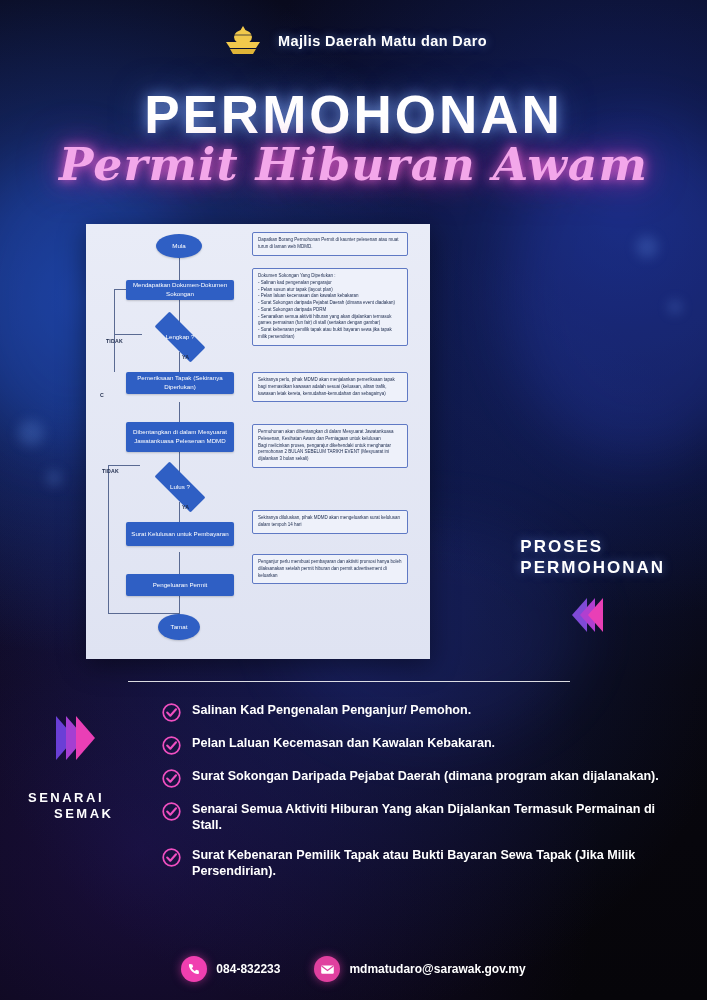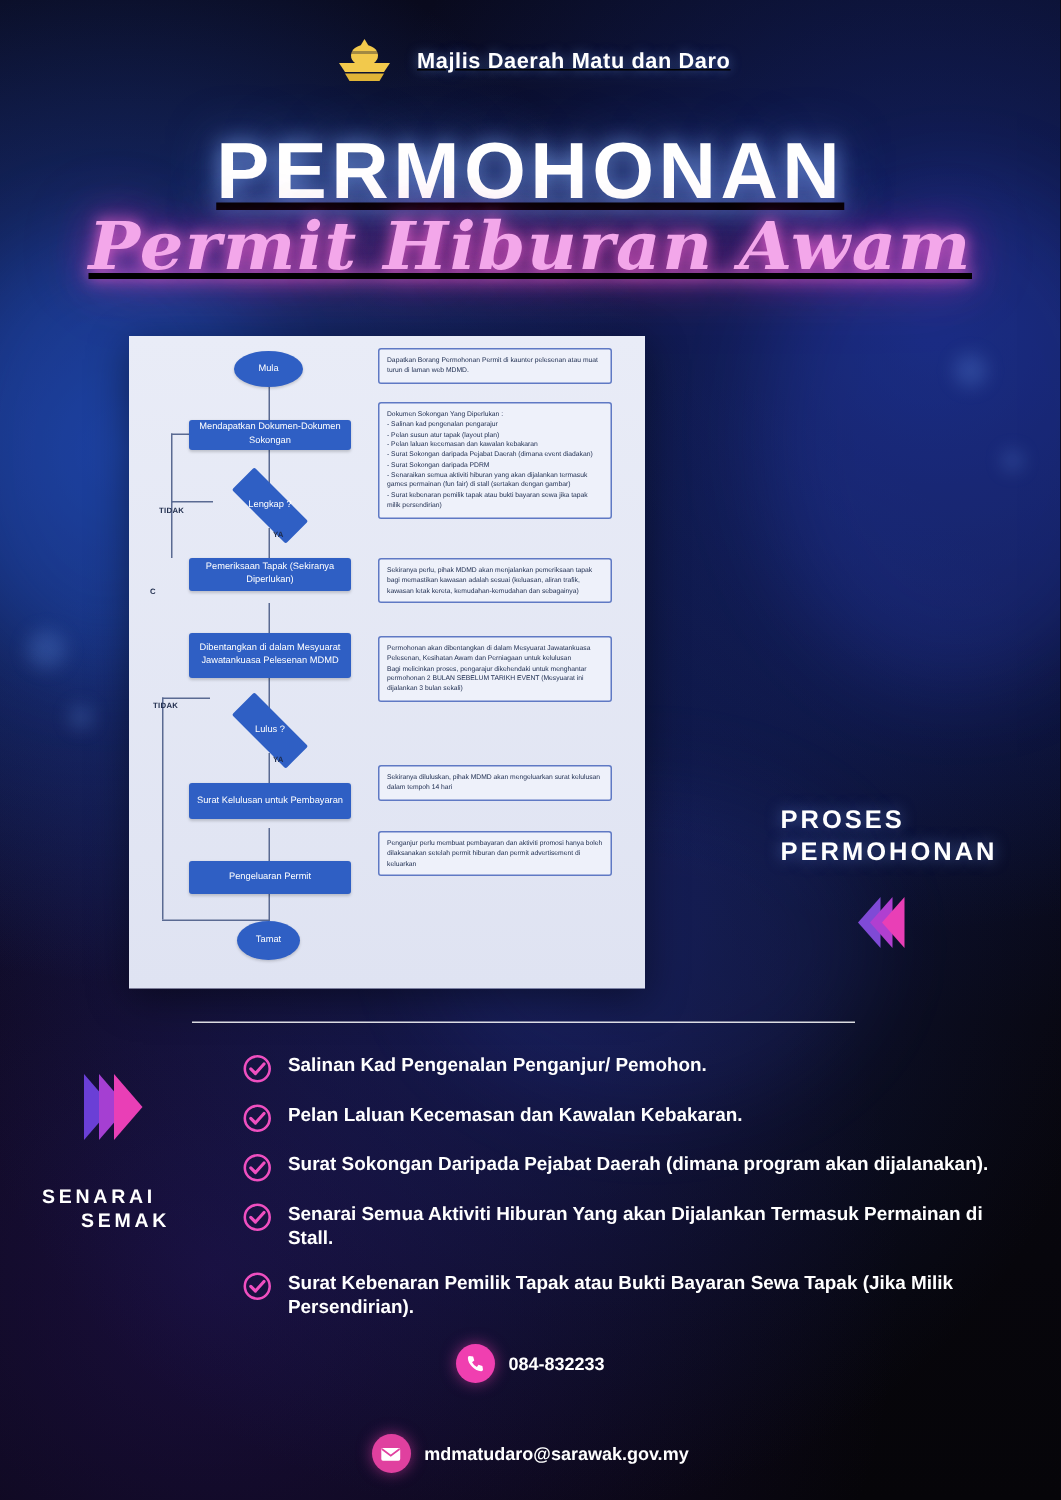--- a/index.html
+++ b/index.html
@@ -12,21 +12,20 @@
   .poster {
     position: relative;
     width: 707px; height: 1000px;
     overflow: hidden;
     background:
       radial-gradient(circle at 12% 30%, rgba(40,90,220,0.55) 0%, rgba(10,10,40,0) 38%),
       radial-gradient(circle at 88% 22%, rgba(30,60,180,0.45) 0%, rgba(10,10,40,0) 40%),
       radial-gradient(circle at 50% 62%, rgba(25,45,130,0.45) 0%, rgba(5,5,20,0) 55%),
       radial-gradient(circle at 20% 85%, rgba(60,30,150,0.35) 0%, rgba(5,5,20,0) 45%),
       linear-gradient(180deg, #090a1d 0%, #0c1030 22%, #0a0d28 48%, #08070f 68%, #060509 100%);
-    text-decoration: underline;
   }
   
   .glow {
     position: absolute; pointer-events: none; border-radius: 50%;
     filter: blur(28px); opacity: .55;
   }
   .g1 { left: -40px; top: 150px; width: 220px; height: 300px; background: rgba(40,110,255,.35); }
   .g2 { right: -60px; top: 120px; width: 260px; height: 340px; background: rgba(60,90,255,.30); }
   .g3 { left: 40%; top: 520px; width: 300px; height: 220px; background: rgba(50,70,200,.25); }
   .bokeh { position: absolute; border-radius: 50%; background: rgba(120,170,255,.22); filter: blur(6px); }
@@ -155,21 +154,21 @@
   }
   .ck-item { display: flex; align-items: flex-start; gap: 11px; margin-bottom: 13px; }
   .ck-icon { flex: 0 0 auto; width: 19px; height: 19px; margin-top: 1px; }
   .ck-text {
     color: #ffffff; font-size: 12.6px; font-weight: 700; line-height: 1.3;
   }
 
   
   .footer {
     position: absolute; left: 0; right: 0; bottom: 18px; z-index: 7;
-    display: flex; align-items: center; justify-content: center; gap: 34px; flex-direction: column;
+    display: flex; align-items: center; justify-content: center; gap: 34px;
   }
   .fitem { display: flex; align-items: center; gap: 9px; }
   .fcircle {
     width: 26px; height: 26px; border-radius: 50%;
     background: #f03fb0; display: flex; align-items: center; justify-content: center;
     box-shadow: 0 0 10px rgba(240,63,176,.55);
   }
   .fcircle.mail { background: #e0409f; }
   .ftext { color: #ffffff; font-size: 12px; font-weight: 600; }
 </style>

